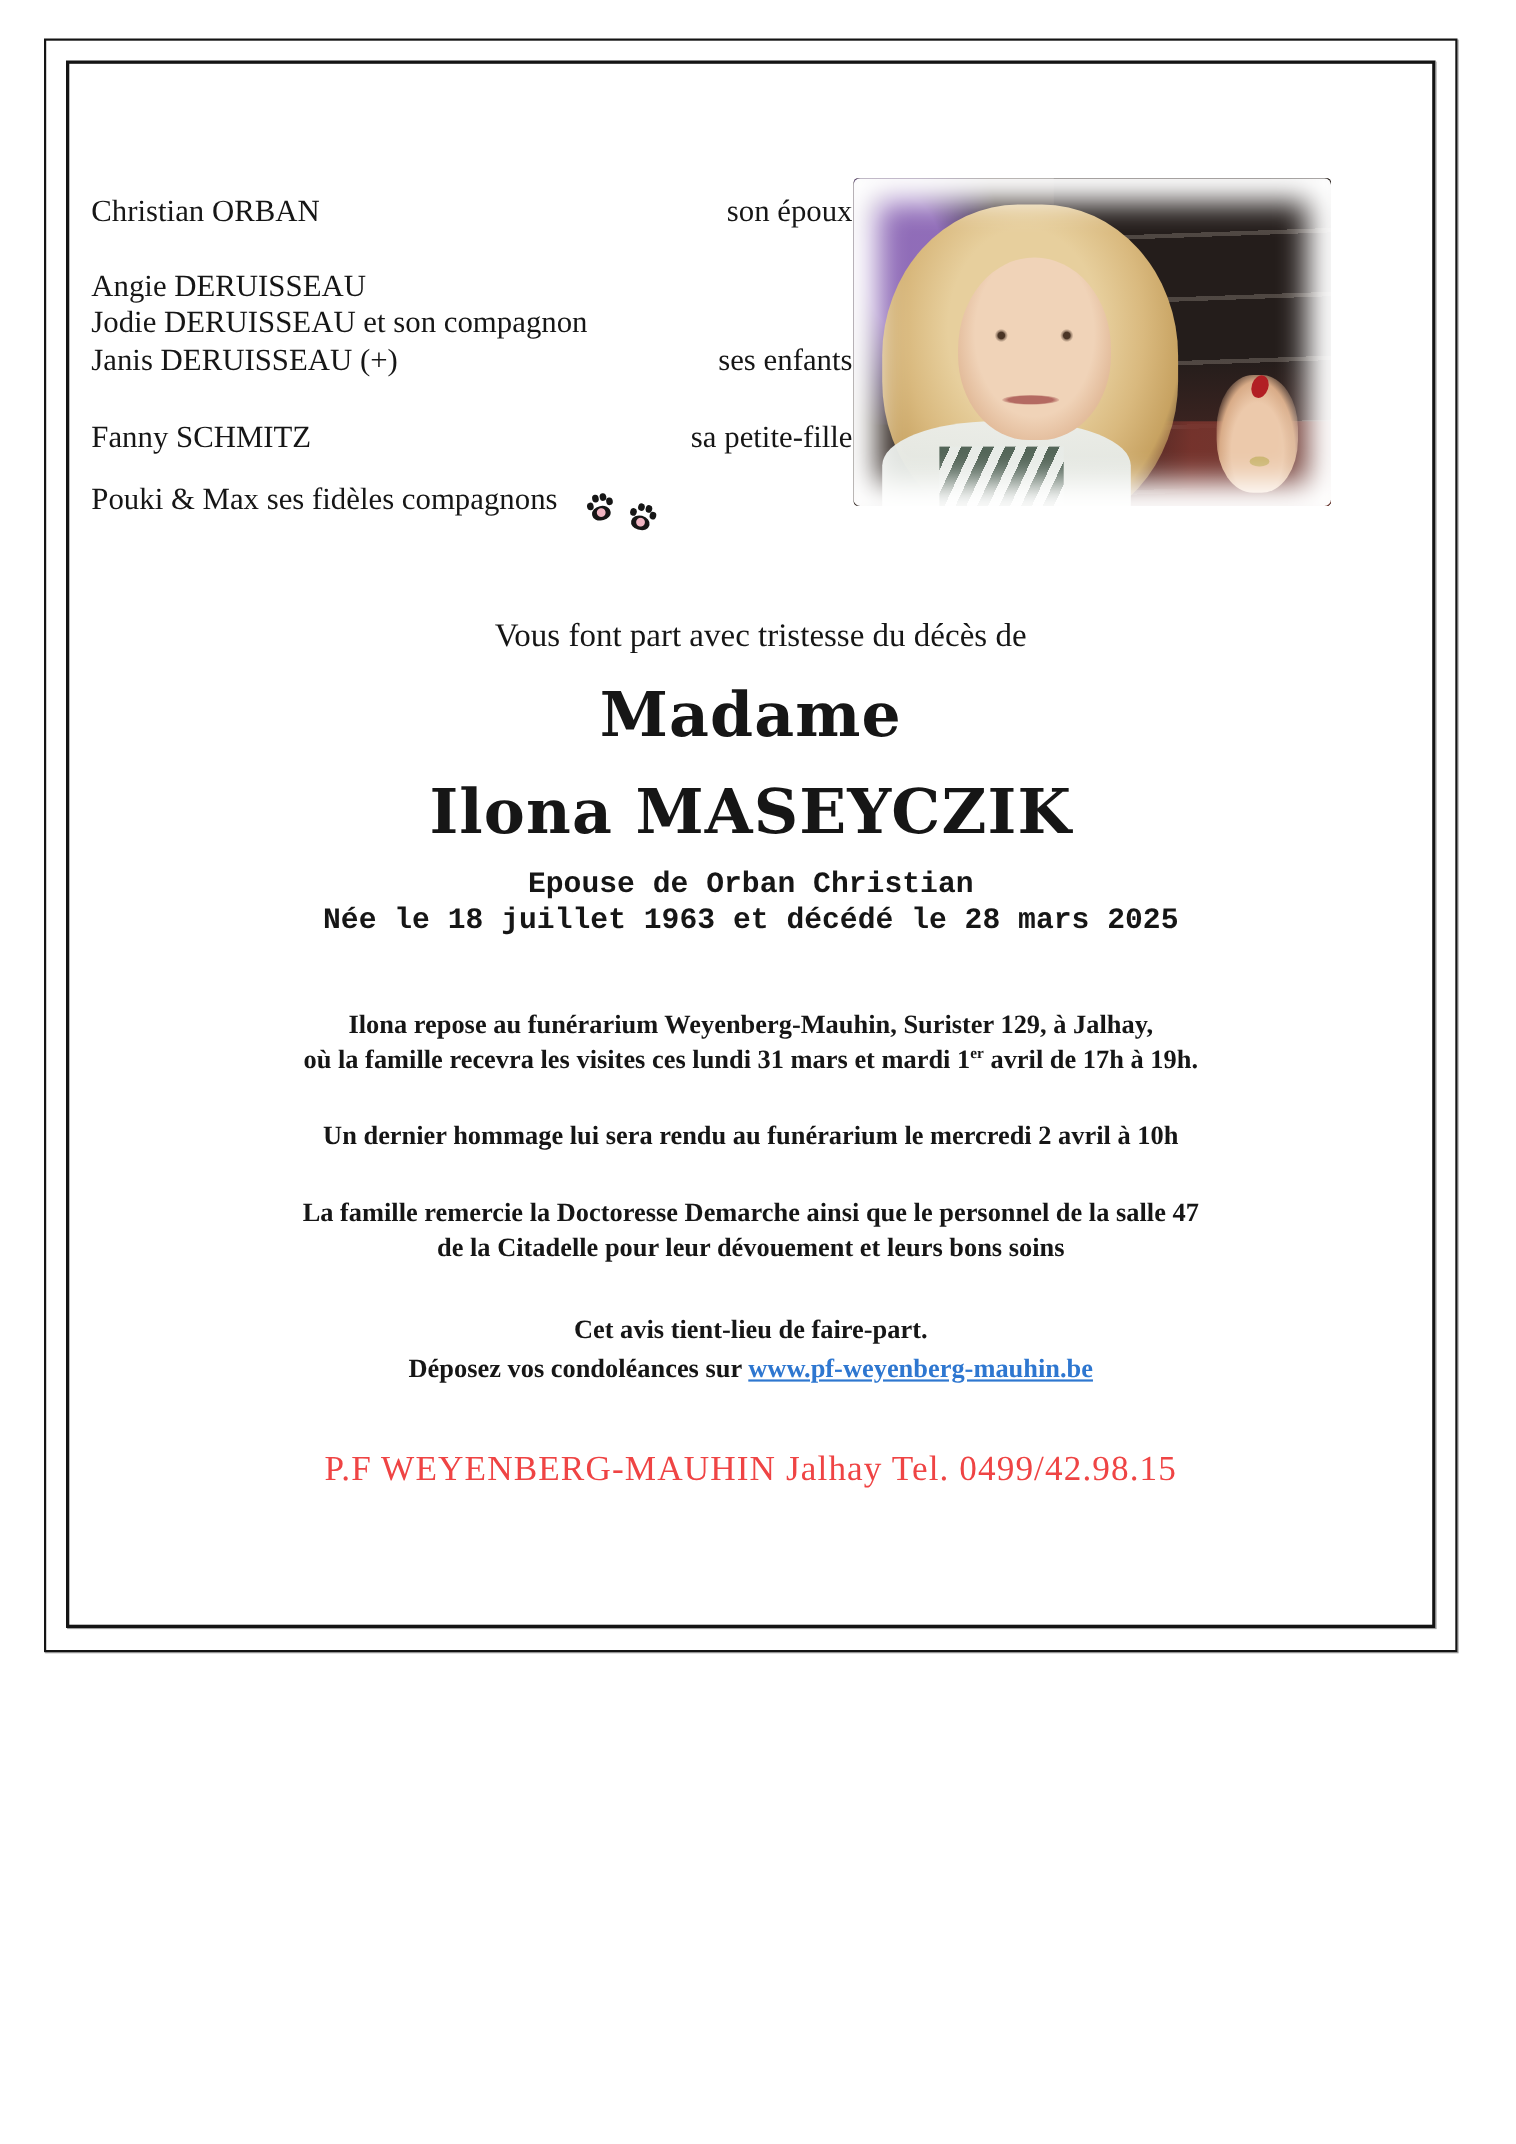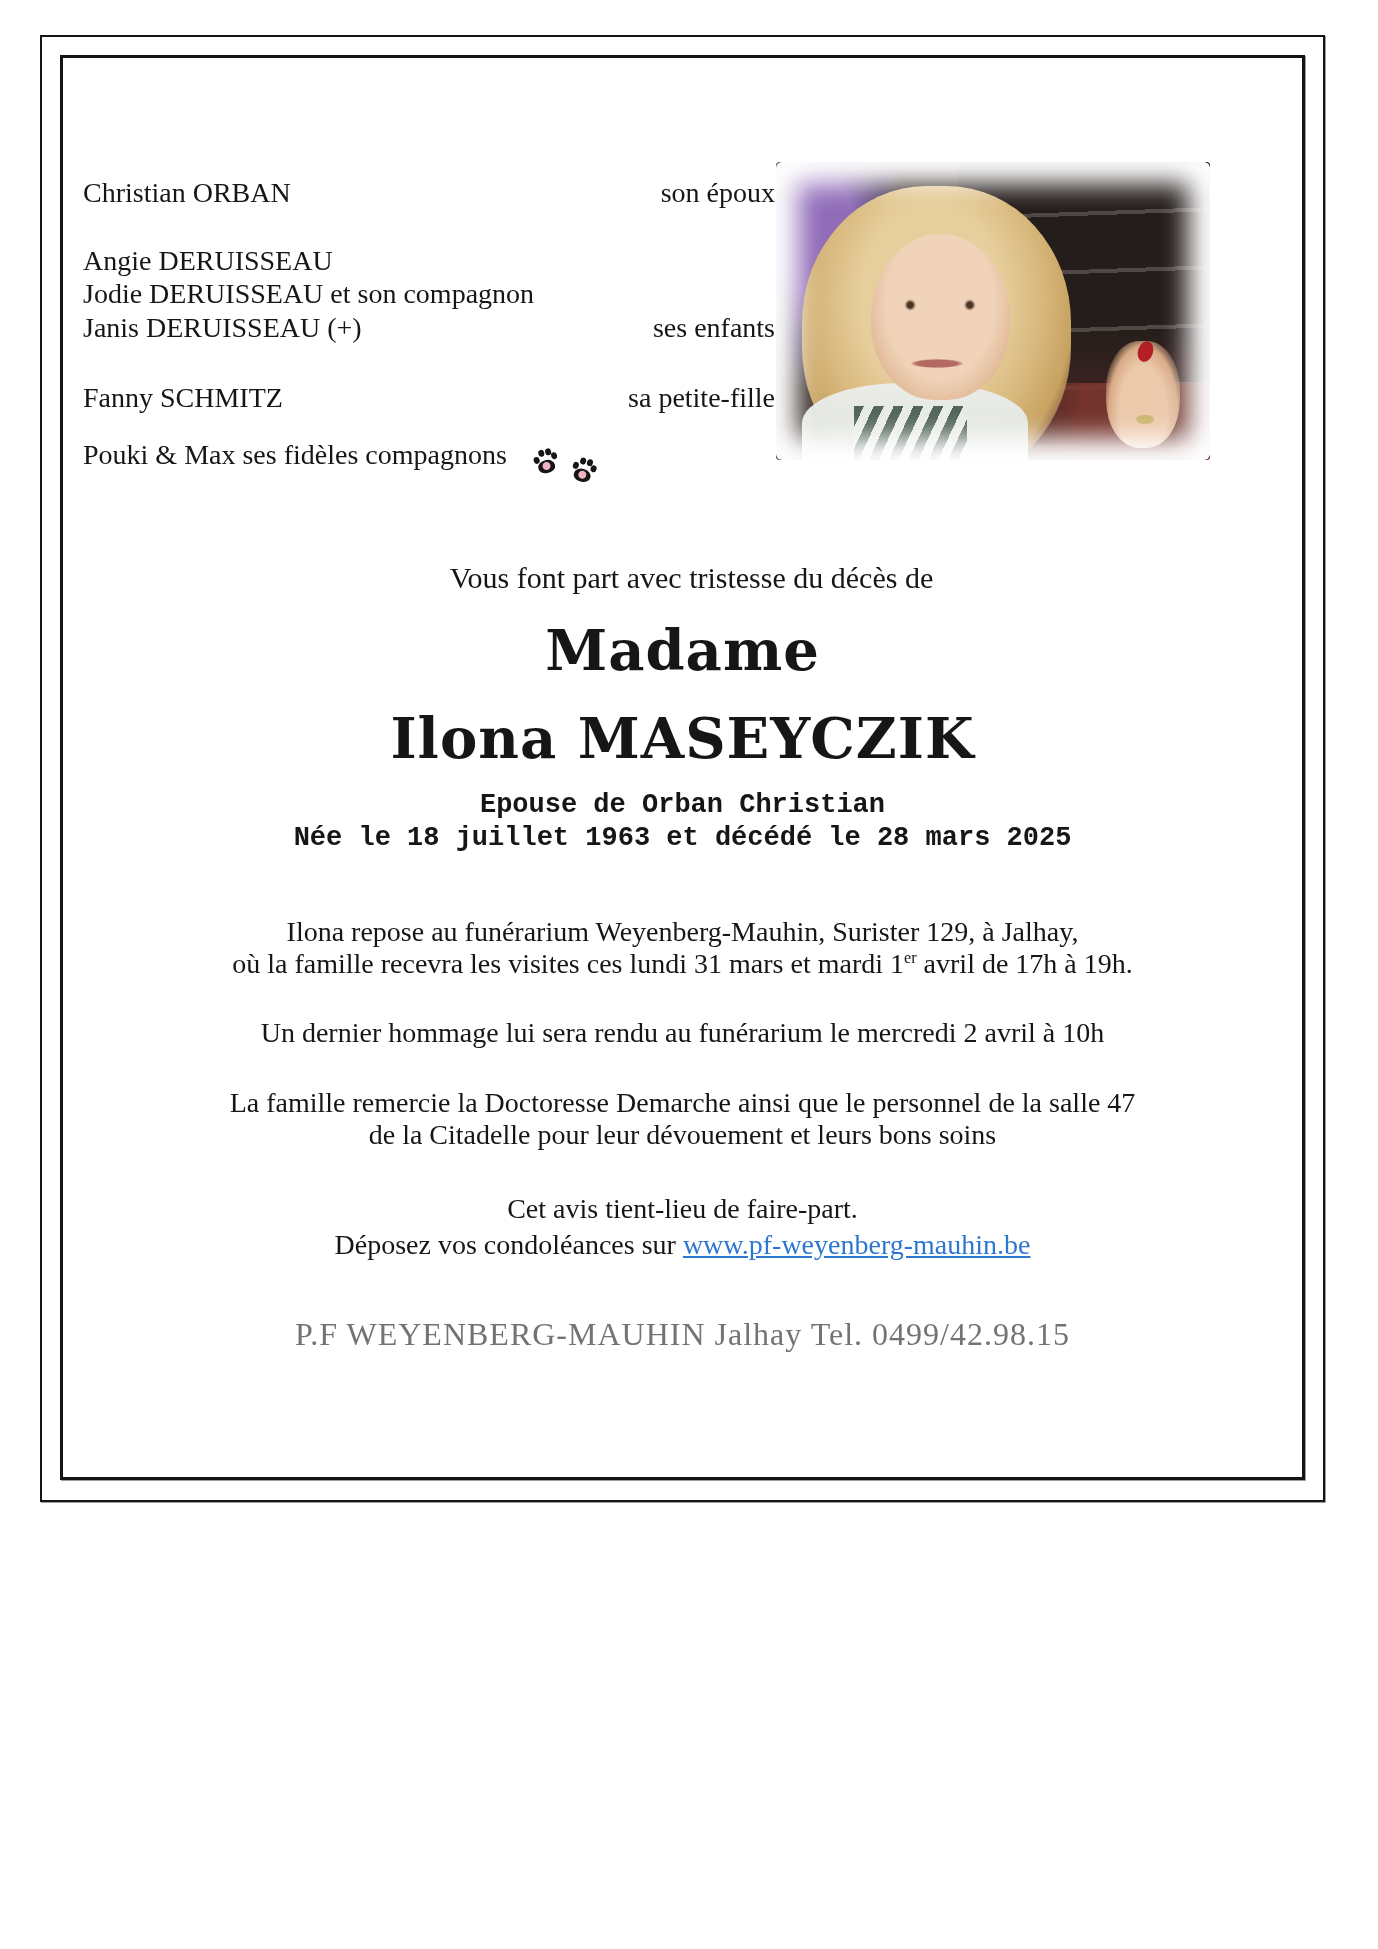--- a/index.html
+++ b/index.html
@@ -24,23 +24,23 @@
   .abs{position:absolute;left:0;right:0;}
   .name-row{left:20px;width:692px;font-size:28px;line-height:34px;}
   .name-row .rel{position:absolute;right:0;top:0;}
   .centered{text-align:center;}
   .intro-line{font-size:30px;}
   .big-title{
     font-family:"DejaVu Serif", serif;font-weight:bold;
     font-size:56px;line-height:64px;letter-spacing:1px;
   }
   .bold-sub{font-weight:bold;font-size:27px;line-height:32px;font-family:Liberation Mono, monospace;}
-  .body-par{font-size:28px;line-height:32px;}
+  .body-par{font-size:24px;line-height:32px;font-weight:bold;}
   .footer-line{
-    font-size:32px;color:#737373;letter-spacing:1px;
+    font-size:32px;color:#ef4444;letter-spacing:1px;
   }
   .condolence-link{color:#2e77d0;text-decoration:underline;cursor:pointer;}
   sup.ord{font-size:0.58em;vertical-align:super;line-height:0;}
 
   
   .paw{position:absolute;width:30px;height:30px;}
   .paw .toes{
     position:absolute;left:3px;top:9px;width:6px;height:7px;background:#161616;border-radius:50%;
     box-shadow:6px -6px 0 0 #161616, 13px -6px 0 0 #161616, 18px -1px 0 0 #161616;
   }

